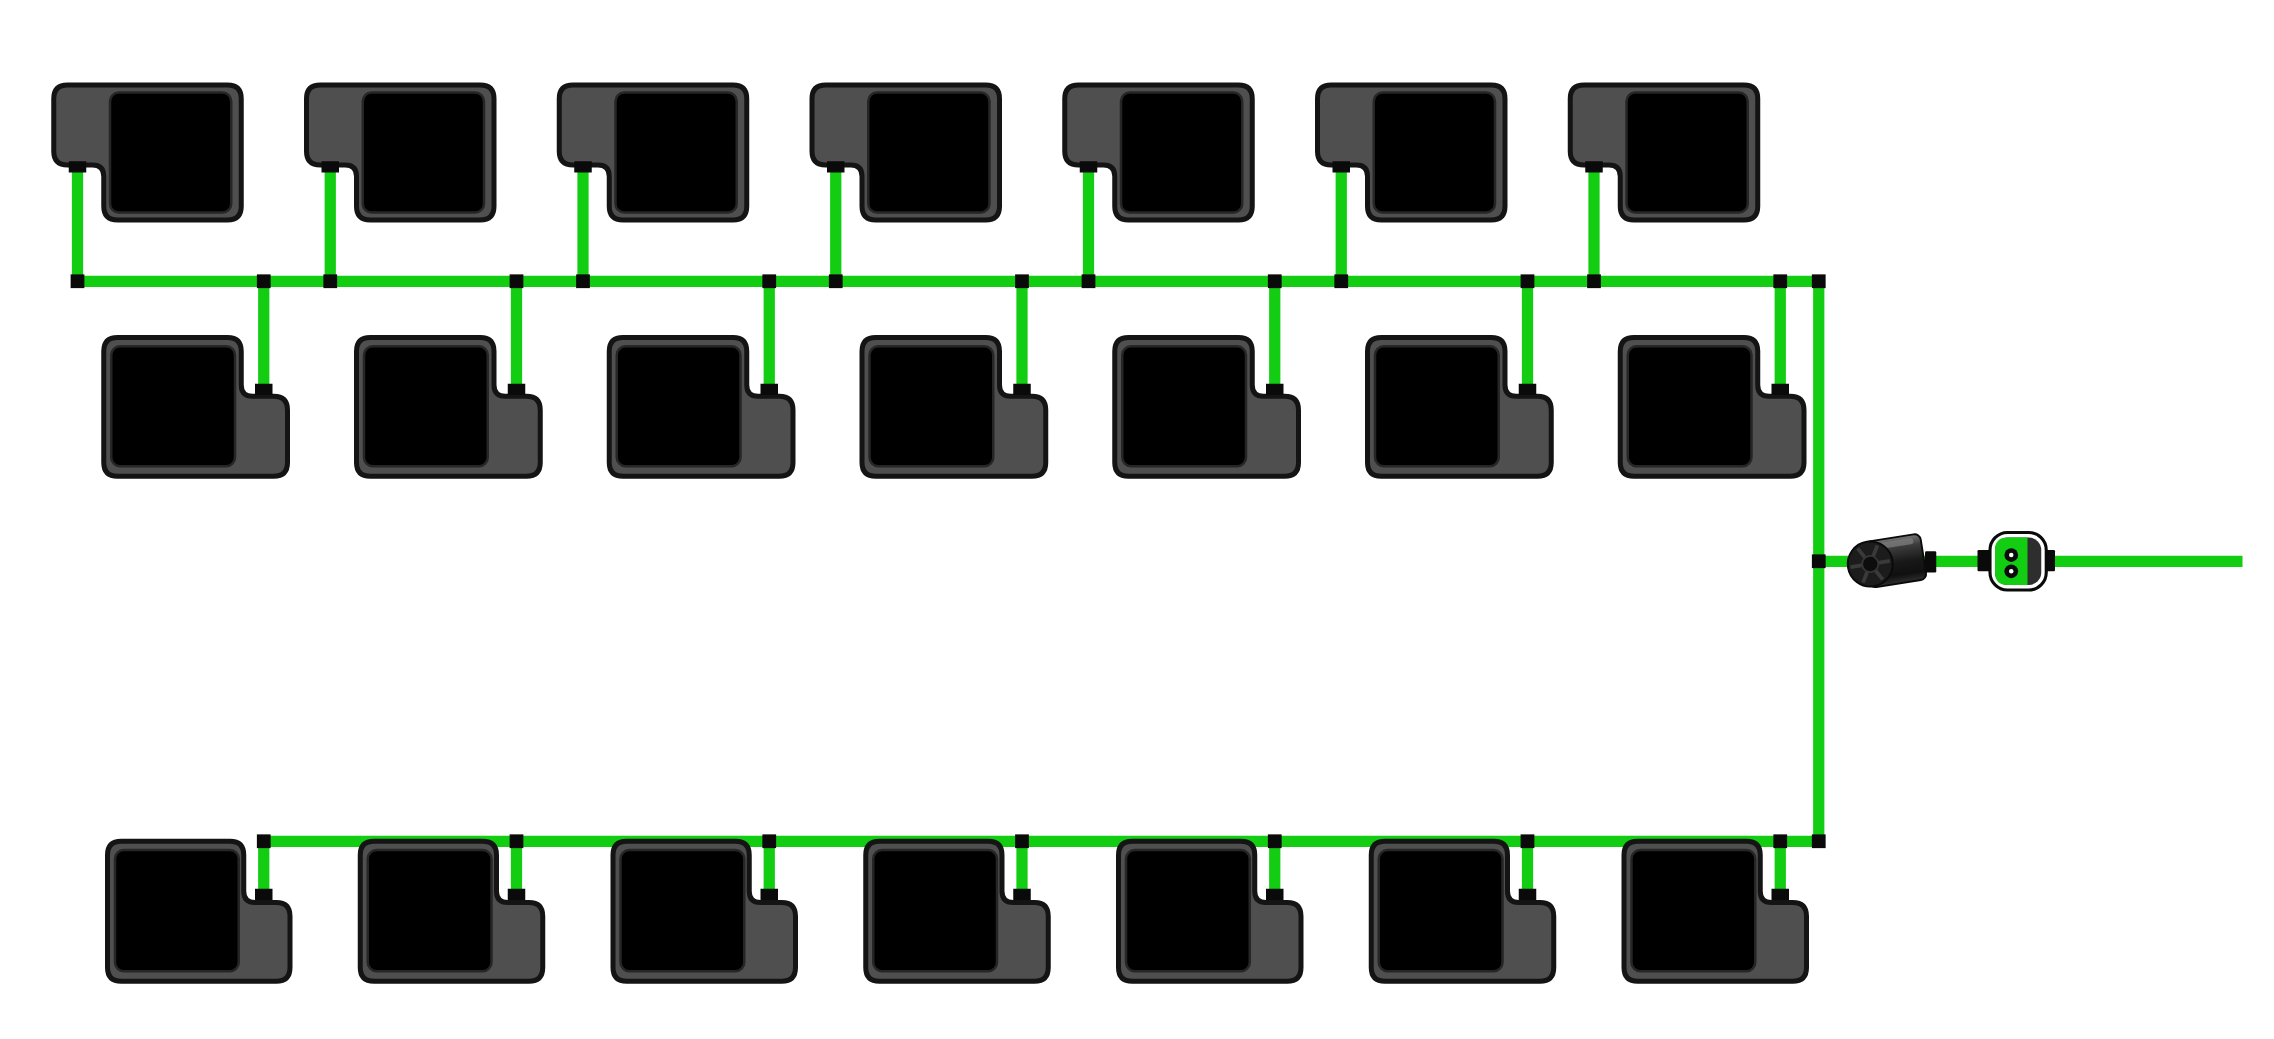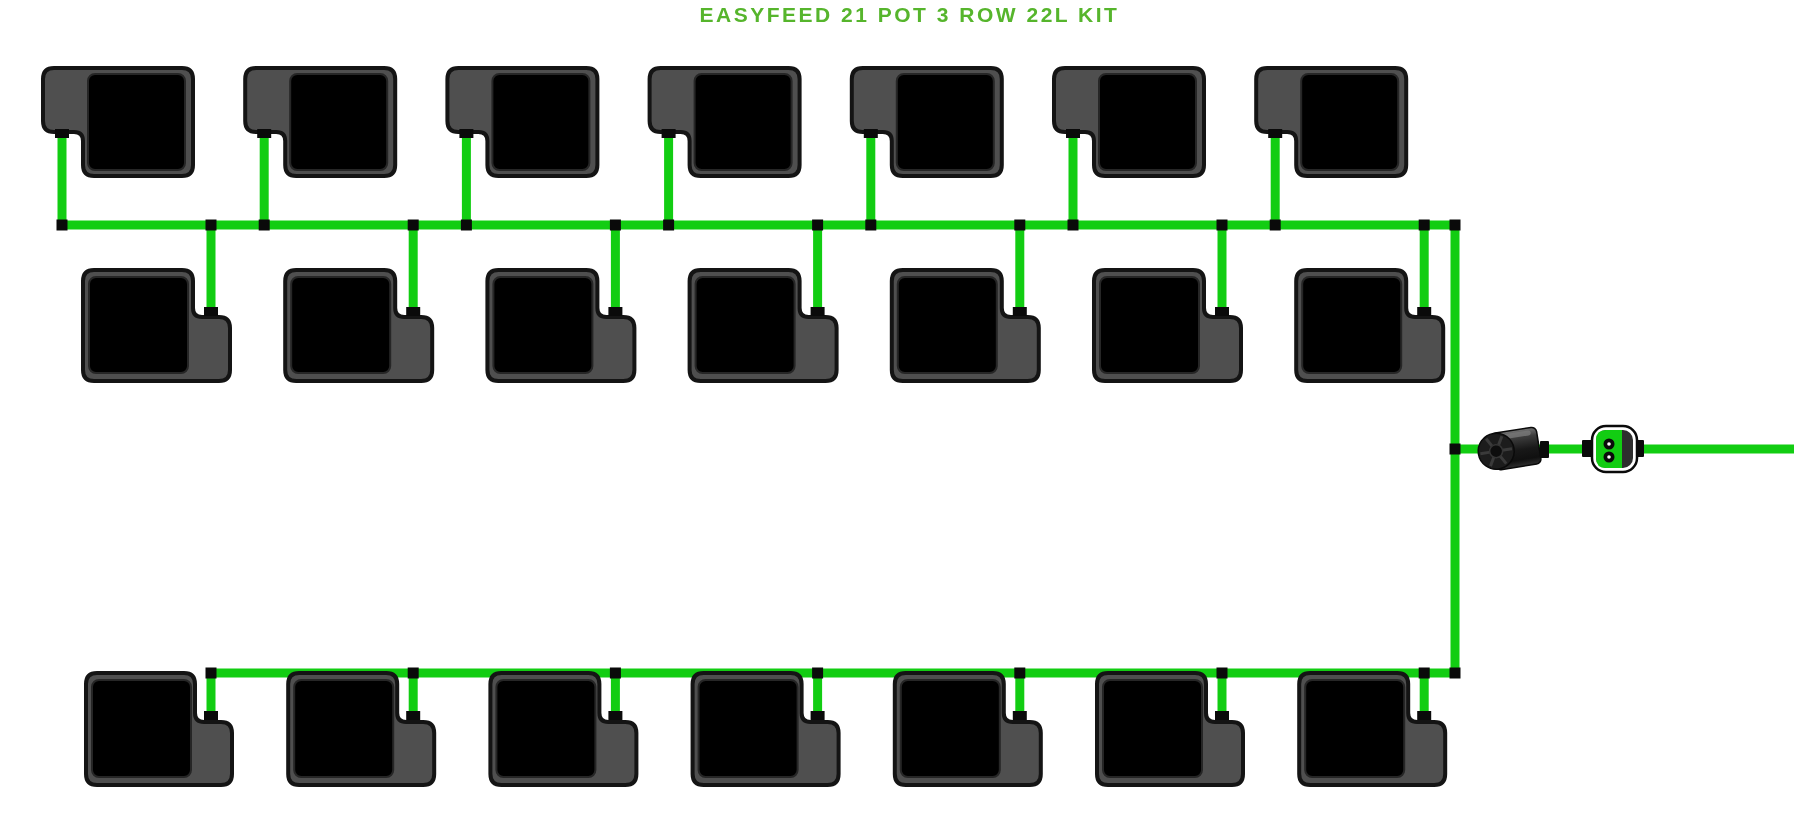--- a/index.html
+++ b/index.html
@@ -18,21 +18,20 @@
     font-weight:bold;
     letter-spacing:2.5px;
     white-space:nowrap;
   }
   svg.diagram{position:absolute;left:0;top:0;}
 </style>
 </head>
 <body>
 
 <div class="canvas">
-  <div class="kit-title" style="color: rgb(86, 181, 44);">EASYFEED 21 POT 3 ROW 22L KIT</div>
   <svg class="diagram" width="1819" height="831" viewBox="0 0 1819 831" xmlns="http://www.w3.org/2000/svg">
     <defs>
       <linearGradient id="cylGrad" x1="0" y1="0" x2="0" y2="1">
         <stop offset="0" stop-color="#757575"></stop>
         <stop offset="0.22" stop-color="#3c3c3c"></stop>
         <stop offset="0.55" stop-color="#181818"></stop>
         <stop offset="0.82" stop-color="#101010"></stop>
         <stop offset="1" stop-color="#2f2f2f"></stop>
       </linearGradient>
     </defs>

